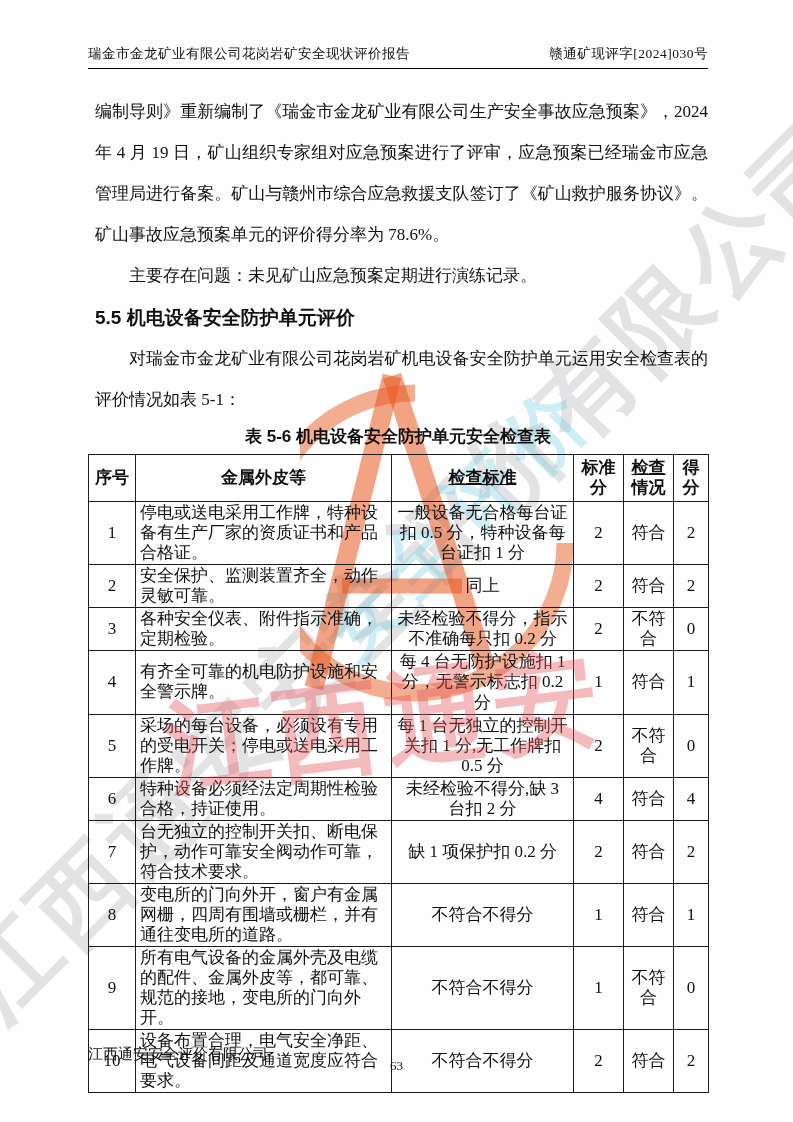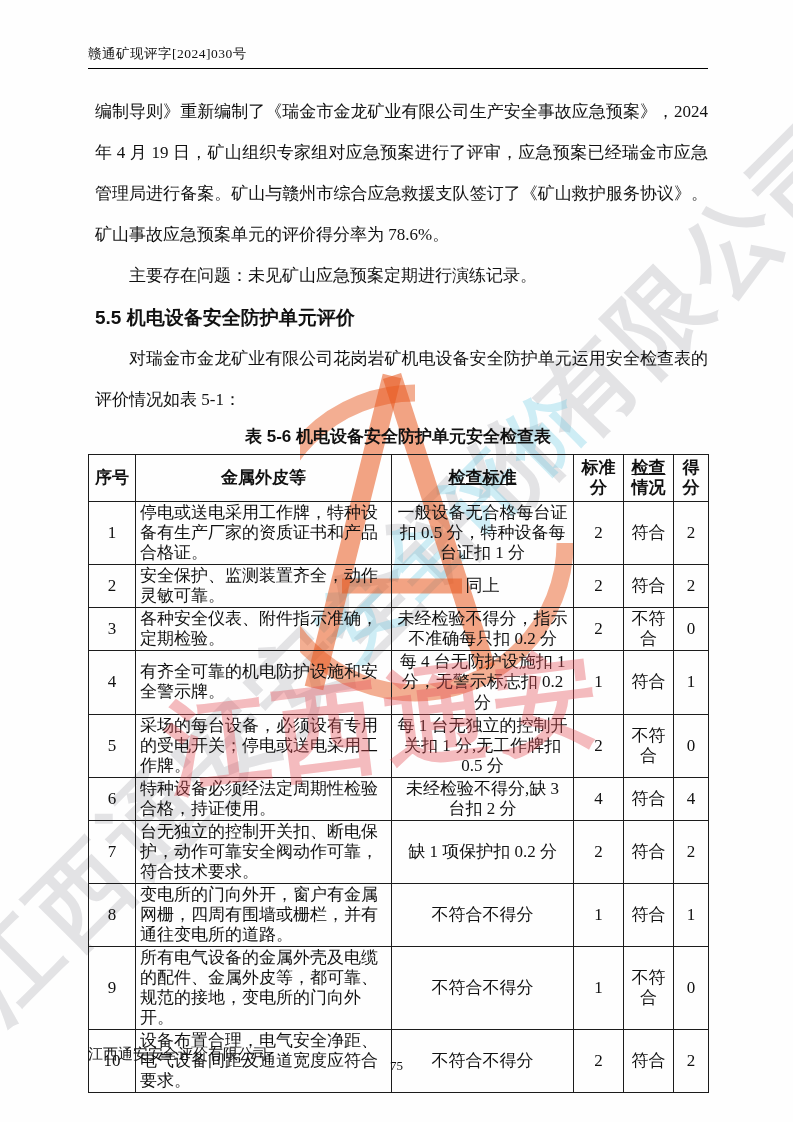--- a/index.html
+++ b/index.html
@@ -96,20 +96,21 @@
       <path d="M92,18 L14,330" fill="none" stroke="rgba(232,88,30,0.55)" stroke-width="19"></path>
       <path d="M92,18 L186,310" fill="none" stroke="rgba(232,88,30,0.55)" stroke-width="19"></path>
       <path d="M42,228 L162,228" fill="none" stroke="rgba(232,88,30,0.55)" stroke-width="15"></path>
     </svg>
   </div>
   <div class="wm wm-red">江西通安</div>
 
   <div class="content">
 
     <div class="doc-header">
+      <span>瑞金市金龙矿业有限公司花岗岩矿安全现状评价报告</span>
       <span>赣通矿现评字[2024]030号</span>
     </div>
 
     <p class="para first">编制导则》重新编制了《瑞金市金龙矿业有限公司生产安全事故应急预案》，2024 年 4 月 19 日，矿山组织专家组对应急预案进行了评审，应急预案已经瑞金市应急管理局进行备案。矿山与赣州市综合应急救援支队签订了《矿山救护服务协议》。矿山事故应急预案单元的评价得分率为 78.6%。</p>
     <p class="para indent">主要存在问题：未见矿山应急预案定期进行演练记录。</p>
     <h2 class="sec-heading">5.5 机电设备安全防护单元评价</h2>
     <p class="para indent">对瑞金市金龙矿业有限公司花岗岩矿机电设备安全防护单元运用安全检查表的评价情况如表 5-1：</p>
     <div class="tbl-title">表 5-6 机电设备安全防护单元安全检查表</div>
 
     <table class="checklist">
@@ -220,14 +221,14 @@
       <td class="c-std">2</td>
       <td class="c-status">符合</td>
       <td class="c-score">2</td>
     </tr>
 
   </tbody>
     </table>
   </div>
 
   <div class="doc-footer">江西通安安全评价有限公司</div>
-  <div class="page-num">75</div>
+  <div class="page-num">63</div>
 </div>
 
 </body></html>

